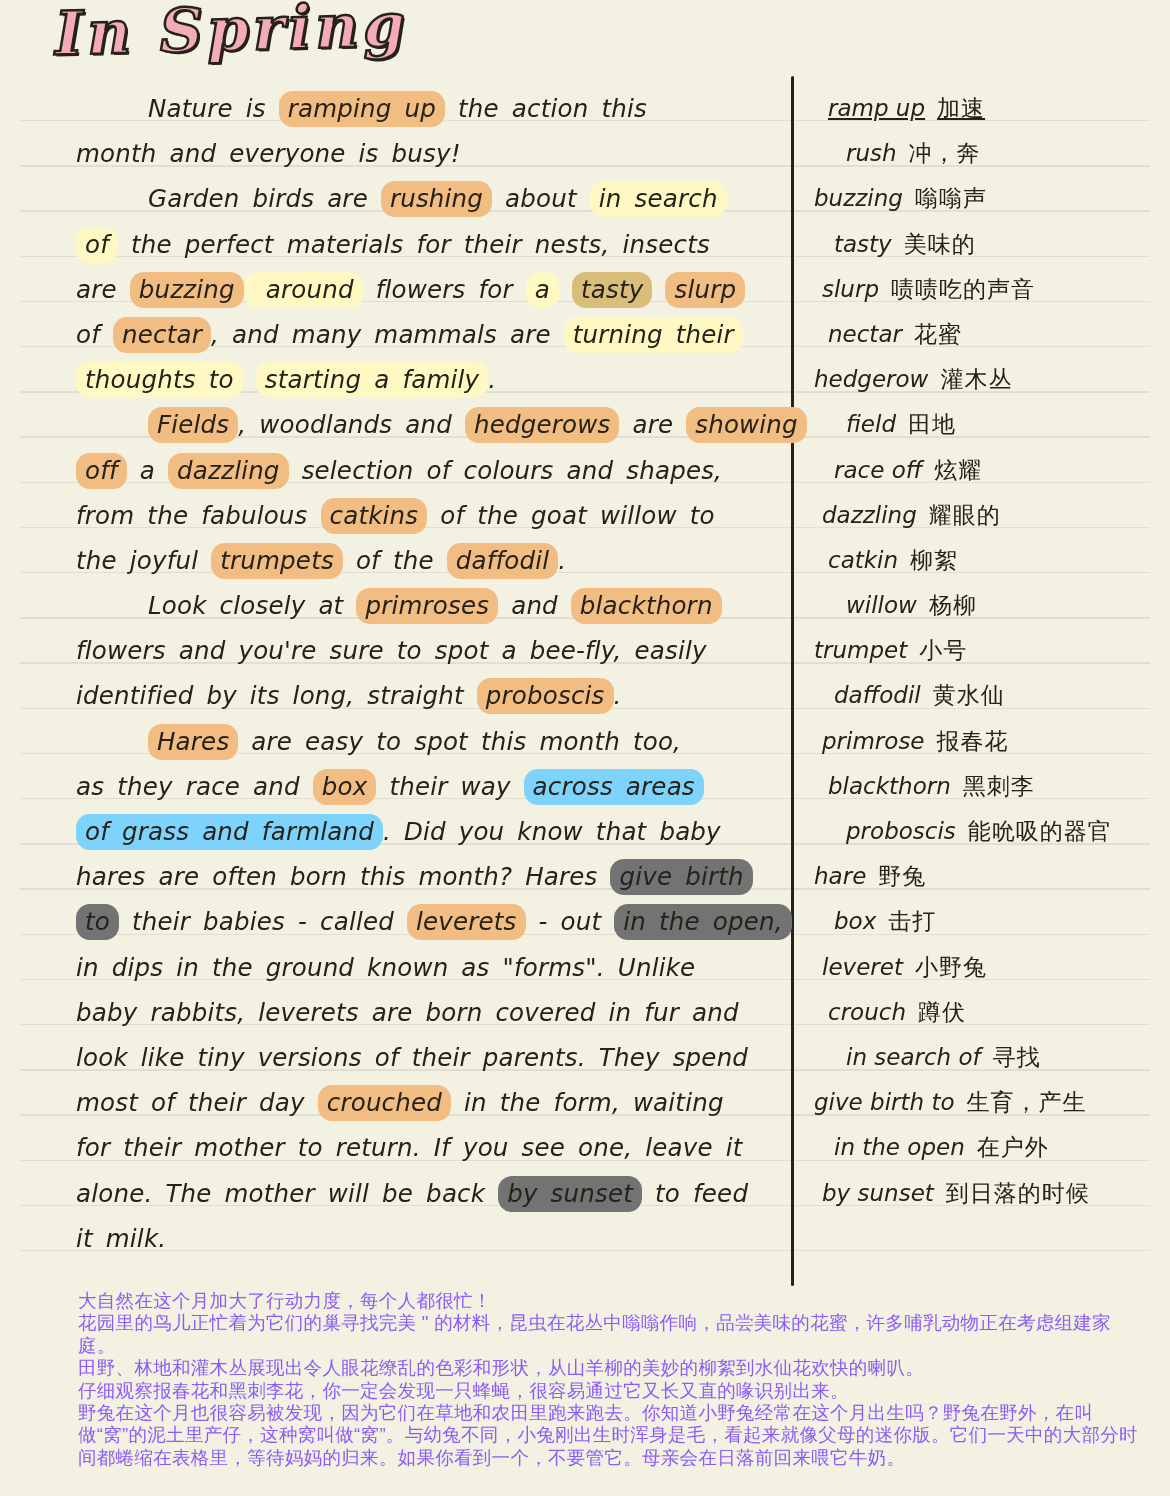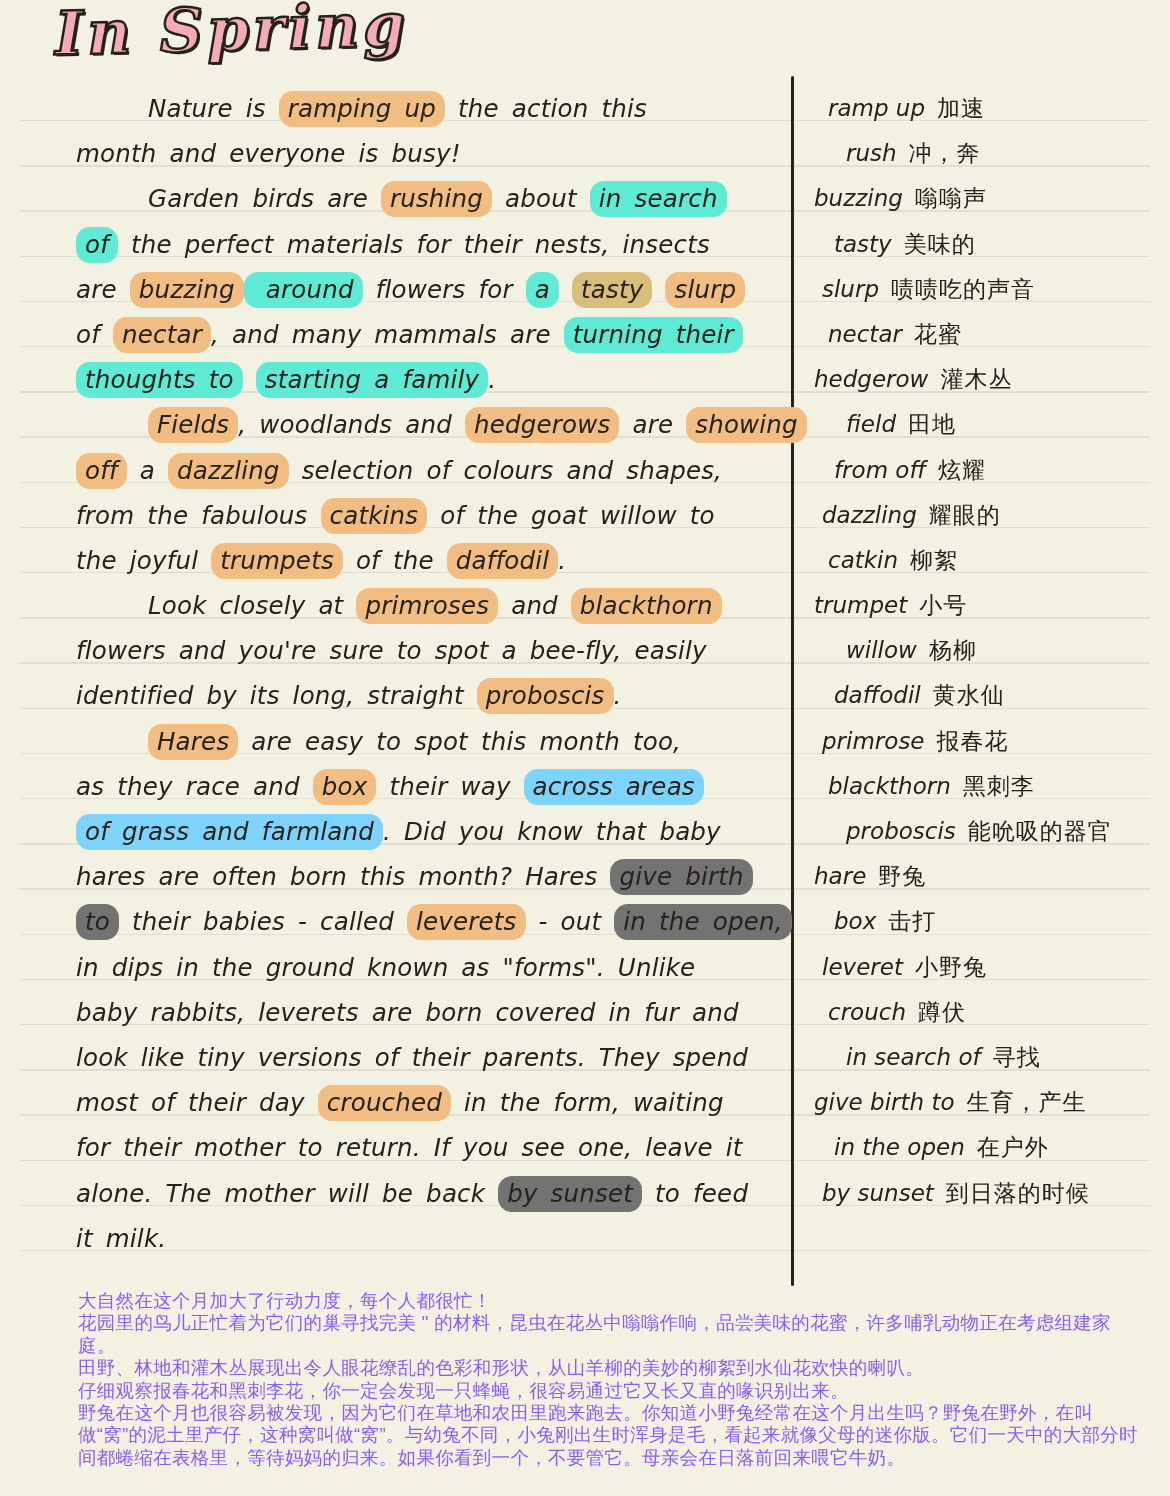--- a/index.html
+++ b/index.html
@@ -38,21 +38,21 @@
     position:absolute;left:76px;top:86px;width:712px;
     font-style:italic;
     font-size:24.5px;word-spacing:5px;letter-spacing:.2px;
   }
   .note-line{
     height:45.2px;line-height:45.2px;white-space:nowrap;
   }
   .note-line.indent{padding-left:72px;}
   .hl{border-radius:14px;padding:3px 9px 4px;text-align:center;}
   .hl-orange{background:#f1bd82;}
-  .hl-blue{background:#5eead4;}
+  .hl-blue{background:#fef9c3;}
   .hl-tan{background:#d9bd7b;}
   .hl-green{background:#737373;}
   .hl-gray{background:#7dd3fc;}
   .vocab{
     position:absolute;left:806px;top:86px;width:348px;
     font-style:italic;
     font-size:23px;
   }
   .vocab-line{
     height:45.2px;line-height:45.2px;white-space:nowrap;
@@ -95,33 +95,33 @@
       <div class="note-line"><span class="hl hl-green">to</span><span> their babies - called </span><span class="hl hl-orange">leverets</span><span> - out </span><span class="hl hl-green">in the open,</span></div>
       <div class="note-line"><span>in dips in the ground known as "forms". Unlike</span></div>
       <div class="note-line"><span>baby rabbits, leverets are born covered in fur and</span></div>
       <div class="note-line"><span>look like tiny versions of their parents. They spend</span></div>
       <div class="note-line"><span>most of their day </span><span class="hl hl-orange">crouched</span><span> in the form, waiting</span></div>
       <div class="note-line"><span>for their mother to return. If you see one, leave it</span></div>
       <div class="note-line"><span>alone. The mother will be back </span><span class="hl hl-green">by sunset</span><span> to feed</span></div>
       <div class="note-line"><span>it milk.</span></div>
     </div>
   <div class="vocab" id="vocab">
-      <div class="vocab-line" style="padding-left: 22px;"><span class="en">ramp up</span><span class="zh">加速</span></div>
+      <div class="vocab-line" style="padding-left: 22px; text-decoration: underline;"><span class="en">ramp up</span><span class="zh">加速</span></div>
       <div class="vocab-line" style="padding-left: 40px;"><span class="en">rush</span><span class="zh">冲，奔</span></div>
       <div class="vocab-line" style="padding-left: 8px;"><span class="en">buzzing</span><span class="zh">嗡嗡声</span></div>
       <div class="vocab-line" style="padding-left: 28px;"><span class="en">tasty</span><span class="zh">美味的</span></div>
       <div class="vocab-line" style="padding-left: 16px;"><span class="en">slurp</span><span class="zh">啧啧吃的声音</span></div>
       <div class="vocab-line" style="padding-left: 22px;"><span class="en">nectar</span><span class="zh">花蜜</span></div>
       <div class="vocab-line" style="padding-left: 8px;"><span class="en">hedgerow</span><span class="zh">灌木丛</span></div>
       <div class="vocab-line" style="padding-left: 40px;"><span class="en">field</span><span class="zh">田地</span></div>
-      <div class="vocab-line" style="padding-left: 28px;"><span class="en">from off</span><span class="zh">炫耀</span></div>
+      <div class="vocab-line" style="padding-left: 28px;"><span class="en">race off</span><span class="zh">炫耀</span></div>
       <div class="vocab-line" style="padding-left: 16px;"><span class="en">dazzling</span><span class="zh">耀眼的</span></div>
       <div class="vocab-line" style="padding-left: 22px;"><span class="en">catkin</span><span class="zh">柳絮</span></div>
+      <div class="vocab-line" style="padding-left: 40px;"><span class="en">willow</span><span class="zh">杨柳</span></div>
       <div class="vocab-line" style="padding-left: 8px;"><span class="en">trumpet</span><span class="zh">小号</span></div>
-      <div class="vocab-line" style="padding-left: 40px;"><span class="en">willow</span><span class="zh">杨柳</span></div>
       <div class="vocab-line" style="padding-left: 28px;"><span class="en">daffodil</span><span class="zh">黄水仙</span></div>
       <div class="vocab-line" style="padding-left: 16px;"><span class="en">primrose</span><span class="zh">报春花</span></div>
       <div class="vocab-line" style="padding-left: 22px;"><span class="en">blackthorn</span><span class="zh">黑刺李</span></div>
       <div class="vocab-line" style="padding-left: 40px;"><span class="en">proboscis</span><span class="zh">能吮吸的器官</span></div>
       <div class="vocab-line" style="padding-left: 8px;"><span class="en">hare</span><span class="zh">野兔</span></div>
       <div class="vocab-line" style="padding-left: 28px;"><span class="en">box</span><span class="zh">击打</span></div>
       <div class="vocab-line" style="padding-left: 16px;"><span class="en">leveret</span><span class="zh">小野兔</span></div>
       <div class="vocab-line" style="padding-left: 22px;"><span class="en">crouch</span><span class="zh">蹲伏</span></div>
       <div class="vocab-line" style="padding-left: 40px;"><span class="en">in search of</span><span class="zh">寻找</span></div>
       <div class="vocab-line" style="padding-left: 8px;"><span class="en">give birth to</span><span class="zh">生育，产生</span></div>

